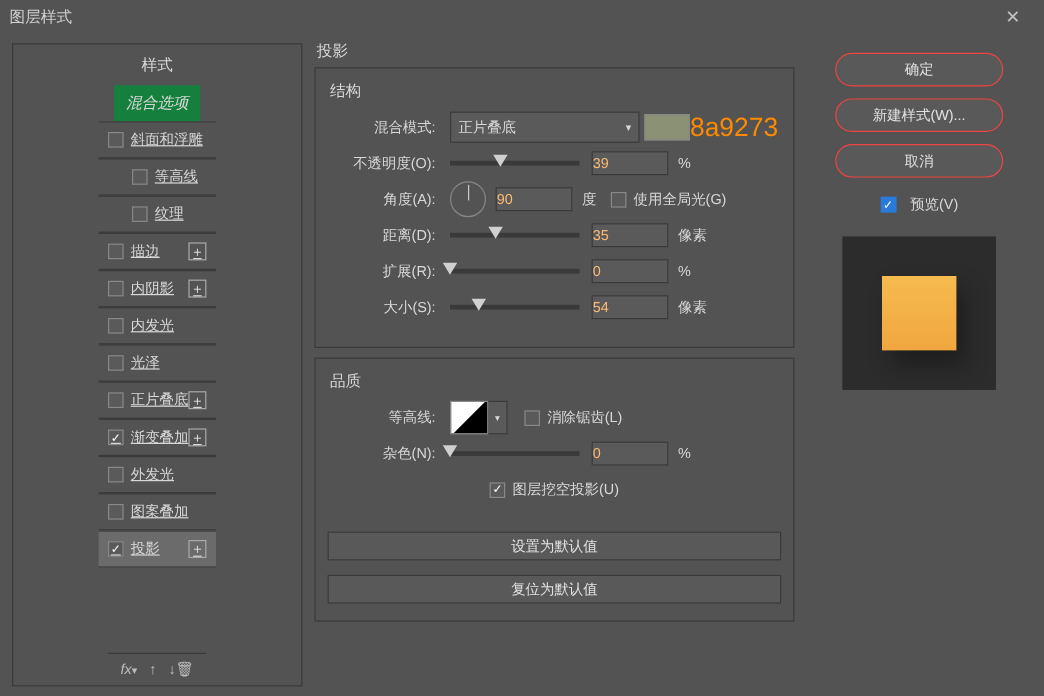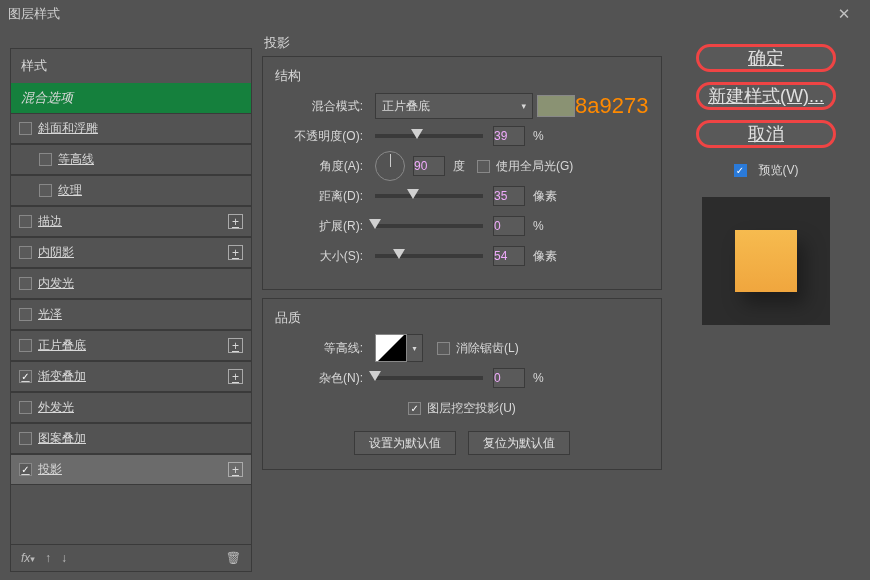--- a/index.html
+++ b/index.html
@@ -1,21 +1,21 @@
 <!DOCTYPE html>
 <html><head>
 <meta charset="utf-8">
 <style>
 * { margin: 0; padding: 0; box-sizing: border-box; font-family: "Microsoft YaHei", sans-serif; }
 body { background: #535353; width: 870px; height: 580px; overflow: hidden; font-size: 12px; color: #d8d8d8; }
 .titlebar { height: 28px; display: flex; align-items: center; padding: 0 8px; background: #535353; justify-content: space-between; }
 .titlebar-title { font-size: 13px; color: #d0d0d0; }
 .close-btn { width: 36px; height: 28px; display: flex; align-items: center; justify-content: center; color: #c0c0c0; font-size: 15px; cursor: pointer; }
 .main { display: flex; gap: 10px; padding: 0 10px 8px 10px; height: 552px; }
-.left-panel { width: 242px; display: flex; flex-direction: column; border: 1px solid #3a3a3a; margin-top: 20px; }
+.left-panel { width: 242px; display: flex; flex-direction: column; border: 1px solid #3a3a3a; margin-top: 8px; align-items: center; }
 .lp-header { padding: 8px 10px; font-size: 13px; }
 .lp-sub { padding: 6px 10px; background: #15803d; font-size: 13px; font-style: italic; }
 .lp-list { flex: 1; overflow: auto; }
 .lp-item { display: flex; align-items: center; justify-content: space-between; padding: 6px 8px; border-top: 1px solid #3a3a3a; border-bottom: 1px solid #3a3a3a; cursor: pointer; text-decoration: underline; }
 .lp-item.indent { padding-left: 28px; }
 .lp-item-left { display: flex; align-items: center; gap: 6px; }
 .lp-check { width: 13px; height: 13px; border: 1px solid #888; background: #5a5a5a; display: flex; align-items: center; justify-content: center; font-size: 10px; color: #fff; }
 .lp-check.checked::after { content: "✓"; }
 .lp-item.selected { background: #6b6b6b; }
 .plus-box { width: 15px; height: 15px; border: 1px solid #aaa; display: flex; align-items: center; justify-content: center; font-size: 12px; color: #d8d8d8; }
@@ -26,32 +26,32 @@
 .fieldset { border: 1px solid #3a3a3a; padding: 4px 10px 14px 10px; margin-bottom: 8px; }
 .fieldset-title { font-size: 13px; margin: 6px 0 10px 2px; }
 .row { display: flex; align-items: center; margin: 8px 0; height: 22px; }
 .lbl { width: 90px; text-align: right; margin-right: 12px; font-size: 12px; white-space: nowrap; }
 .dropdown { height: 22px; width: 158px; background: #5a5a5a; border: 1px solid #3a3a3a; display: flex; align-items: center; justify-content: space-between; padding: 12px 6px; font-size: 12px; cursor: pointer; }
 .dropdown .arrow { font-size: 9px; }
 .swatch { width: 38px; height: 22px; margin-left: 4px; border: 1px solid #888; cursor: pointer; }
 .hexlabel { color: #ff8a00; font-size: 22px; margin-left: 0; }
 .slider-track { width: 108px; height: 4px; background: #3a3a3a; position: relative; margin-right: 10px; }
 .slider-thumb { position: absolute; top: -5px; width: 0; height: 0; border-left: 6px solid transparent; border-right: 6px solid transparent; border-top: 10px solid #d0d0d0; transform: translateX(-6px); }
-.numbox { width: 32px; height: 20px; background: #5a5a5a; border: 1px solid #3a3a3a; color: #f0abfc; text-align: left; padding: 0 0; font-size: 12px; }
+.numbox { width: 64px; height: 20px; background: #5a5a5a; border: 1px solid #3a3a3a; color: #fdba74; text-align: left; padding: 0 0; font-size: 12px; }
 .unit { margin-left: 8px; }
 .angle-dial { width: 30px; height: 30px; border: 1px solid #888; border-radius: 50%; position: relative; margin-right: 8px; cursor: pointer; }
 .angle-dial::after { content: ""; position: absolute; width: 1px; height: 13px; background: #ccc; left: 14px; top: 2px; }
 .ck { width: 13px; height: 13px; border: 1px solid #888; background: #5a5a5a; display: inline-flex; align-items: center; justify-content: center; font-size: 10px; margin-right: 6px; color: #fff; }
 .ck.checked::after { content: "✓"; }
 .contour-sw { width: 32px; height: 28px; background: linear-gradient(135deg, #fff 49%, #000 51%); border: 1px solid #888; cursor: pointer; }
 .dd-arrow { width: 16px; height: 28px; background: #5a5a5a; border: 1px solid #3a3a3a; border-left: none; display: flex; align-items: center; justify-content: center; font-size: 8px; cursor: pointer; }
 .btn { height: 24px; padding: 0 14px; background: #595959; border: 1px solid #3a3a3a; color: #e0e0e0; font-size: 12px; cursor: pointer; display: inline-flex; align-items: center; justify-content: center; }
-.btns-row { display: flex; gap: 12px; justify-content: center; margin-top: 12px; }
+.btns-row { display: flex; gap: 12px; justify-content: center; margin-top: 24px; flex-direction: column; }
 .right { flex: 1; display: flex; flex-direction: column; align-items: center; gap: 10px; padding-top: 16px; }
-.rbtn { width: 140px; height: 28px; border-radius: 14px; border: 3px solid #ef4444; background: #595959; color: #e0e0e0; display: flex; align-items: center; justify-content: center; font-size: 18px; cursor: pointer; text-decoration: underline; }
+.rbtn { width: 140px; height: 28px; border-radius: 14px; border: 1px solid #ef4444; background: #595959; color: #e0e0e0; display: flex; align-items: center; justify-content: center; font-size: 12px; cursor: pointer; }
 .preview-toggle { display: flex; align-items: center; gap: 6px; margin-top: 4px; }
 .preview-toggle .ck { background: #2a7ad9; border-color: #2a7ad9; }
 .preview-box { width: 128px; height: 128px; background: #2c2c2c; margin-top: 8px; display: flex; align-items: center; justify-content: center; position: relative; }
 .preview-sq { width: 62px; height: 62px; background: linear-gradient(180deg, #f6bb4f, #f0a63e); box-shadow: 8px 12px 18px rgba(0,0,0,0.35); }
 </style>
 </head>
 <body>
 
 <div class="titlebar">
   <span class="titlebar-title">图层样式</span>

